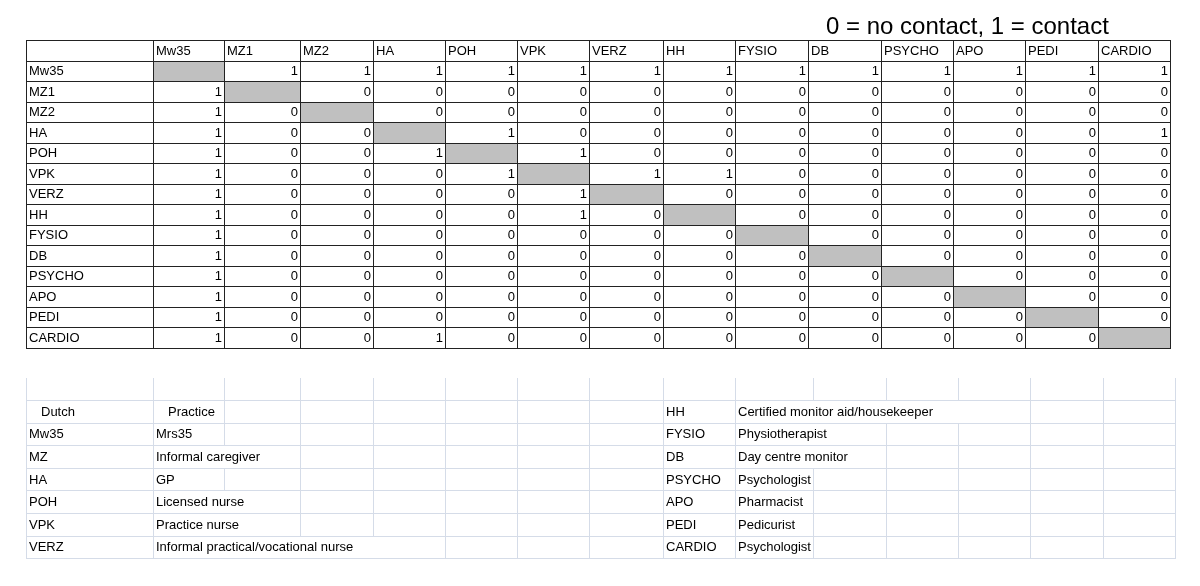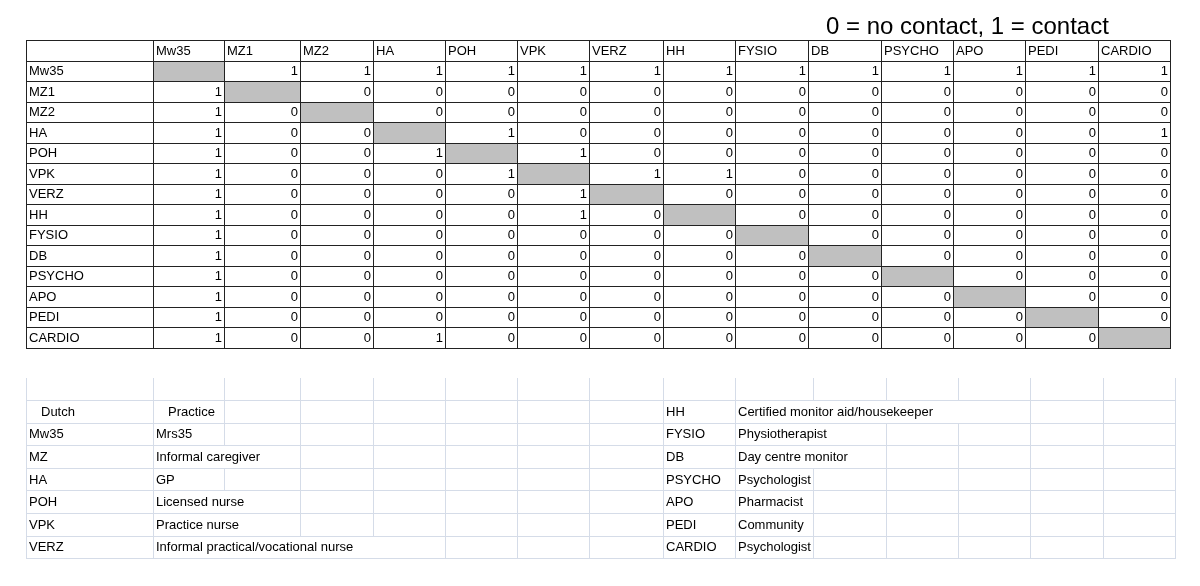--- a/index.html
+++ b/index.html
@@ -414,21 +414,21 @@
       </tr>
       <tr>
         <td>VPK</td>
         <td colspan="2">Practice nurse</td>
         <td></td>
         <td></td>
         <td></td>
         <td></td>
         <td></td>
         <td>PEDI</td>
-        <td>Community</td>
+        <td>Pedicurist</td>
         <td></td>
         <td></td>
         <td></td>
         <td></td>
         <td class="last"></td>
       </tr>
       <tr>
         <td>VERZ</td>
         <td colspan="4">Informal practical/vocational nurse</td>
         <td></td>

